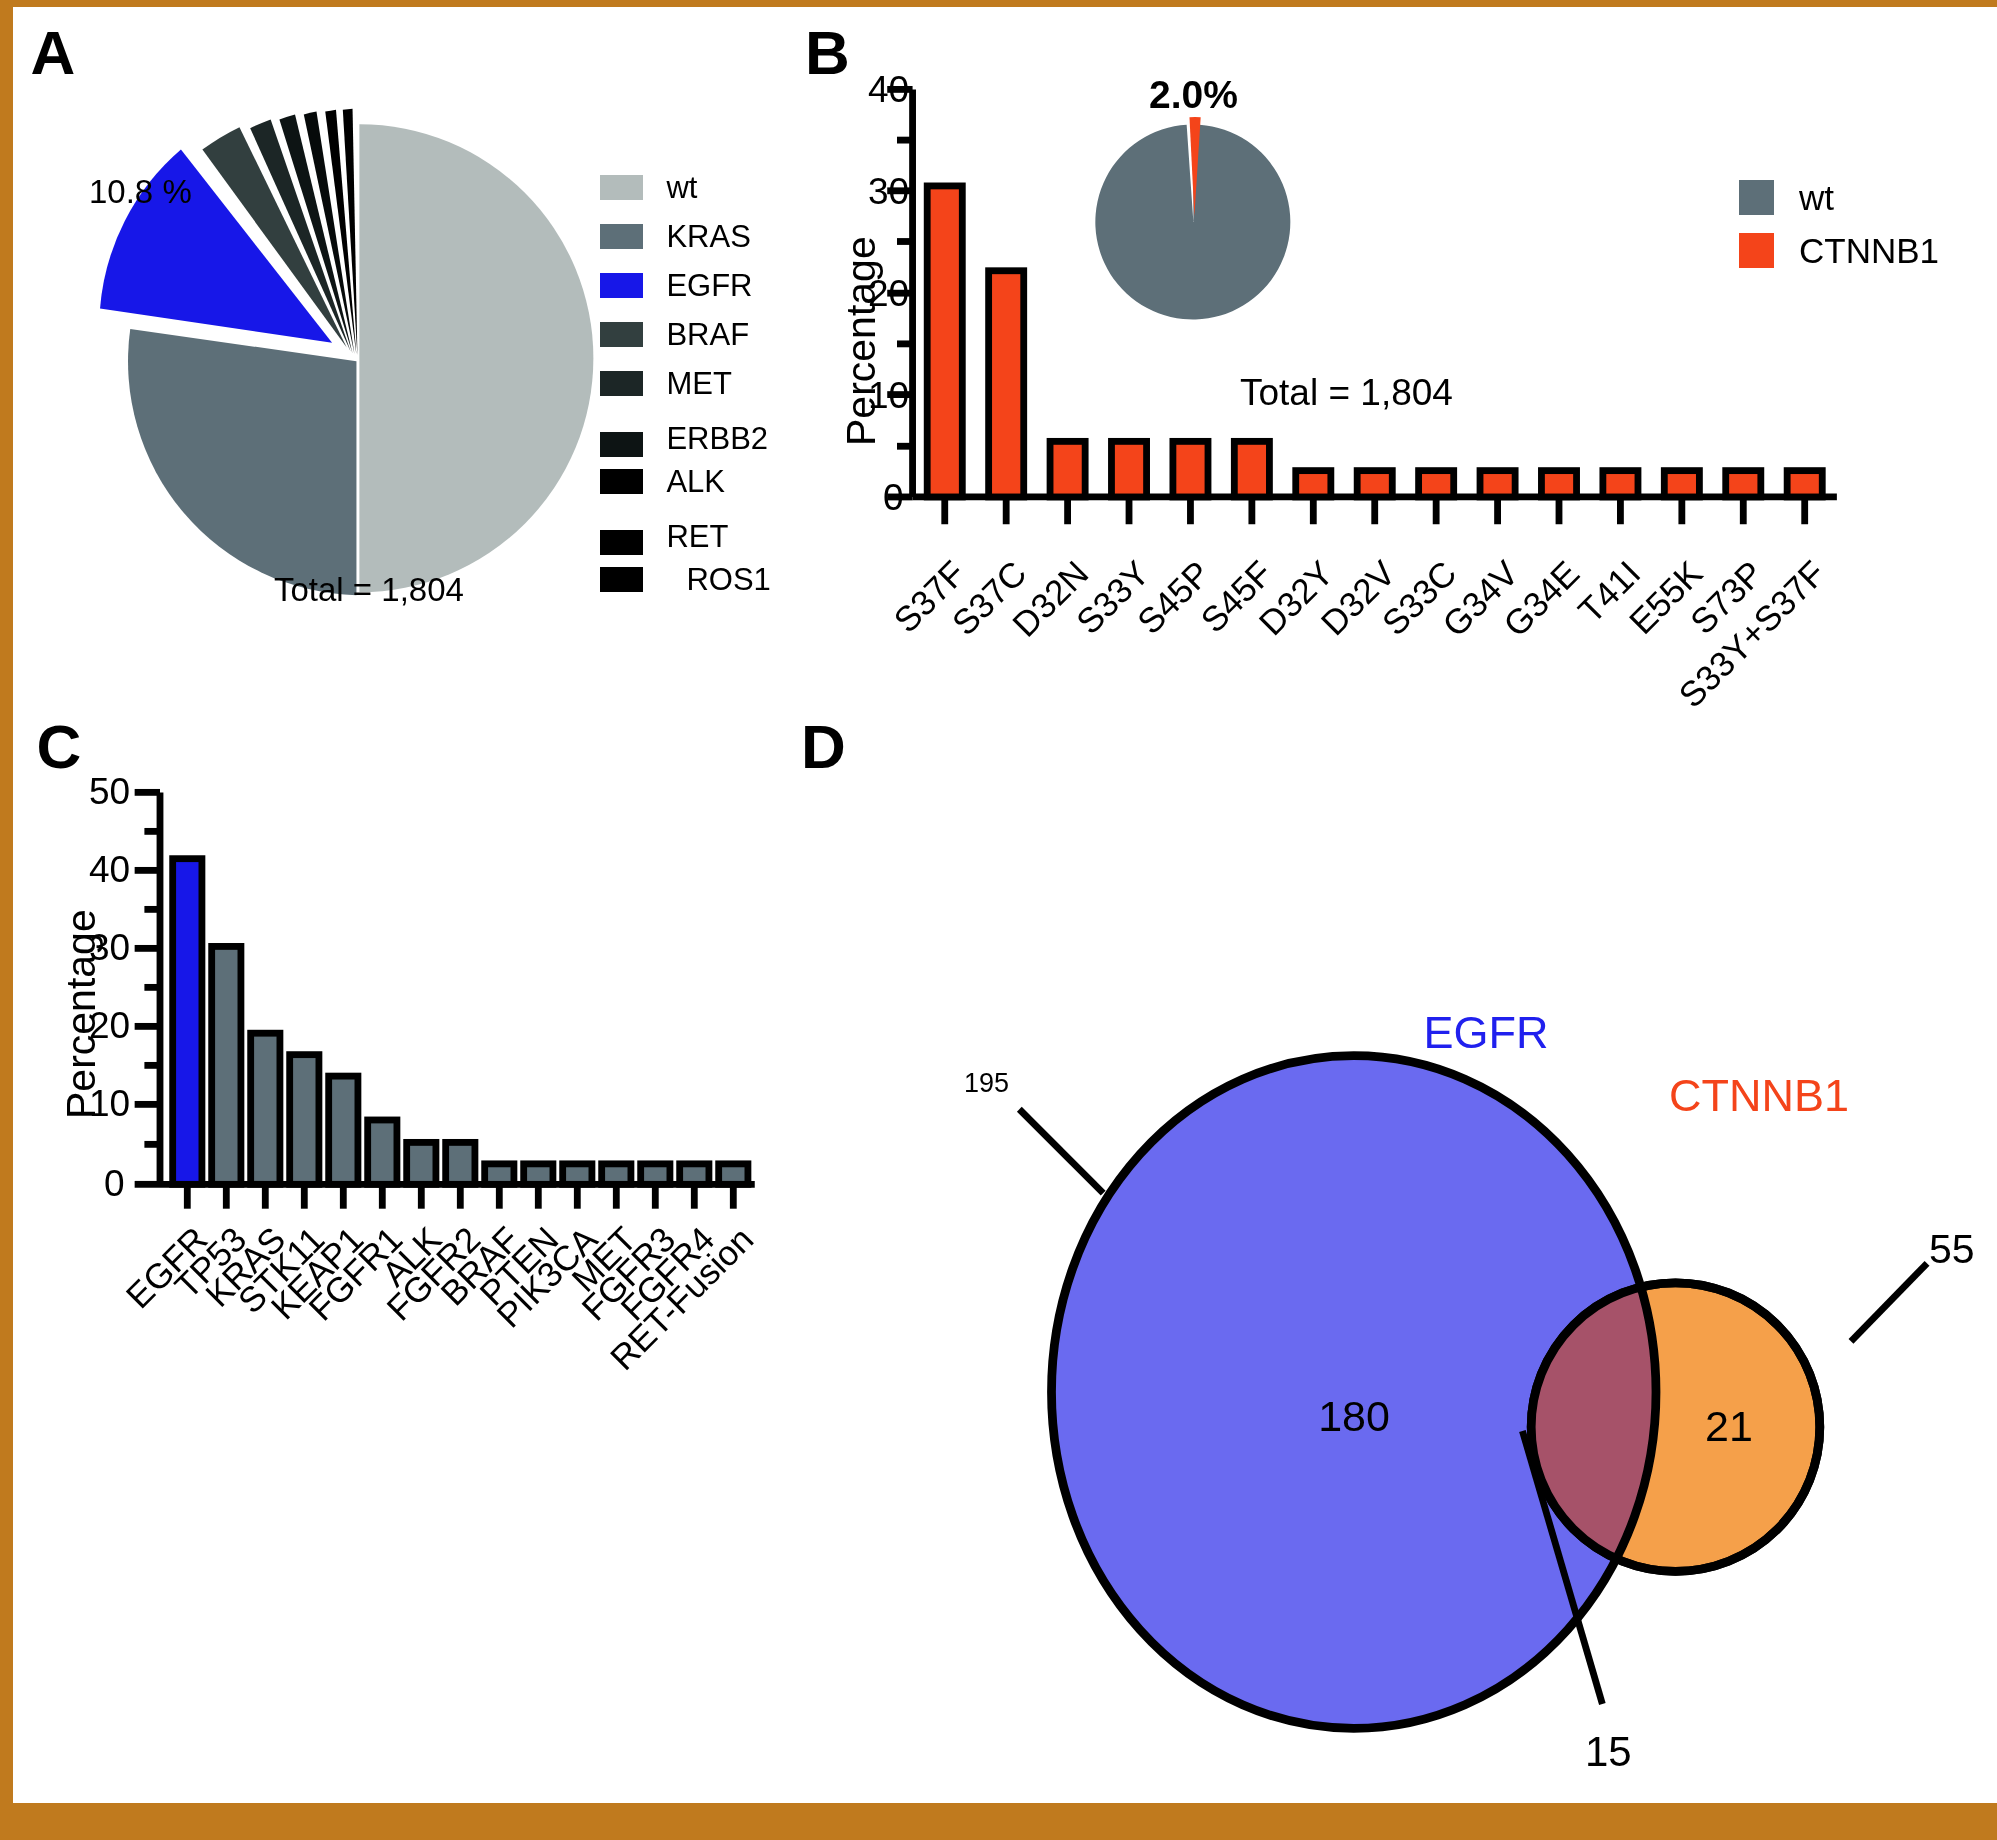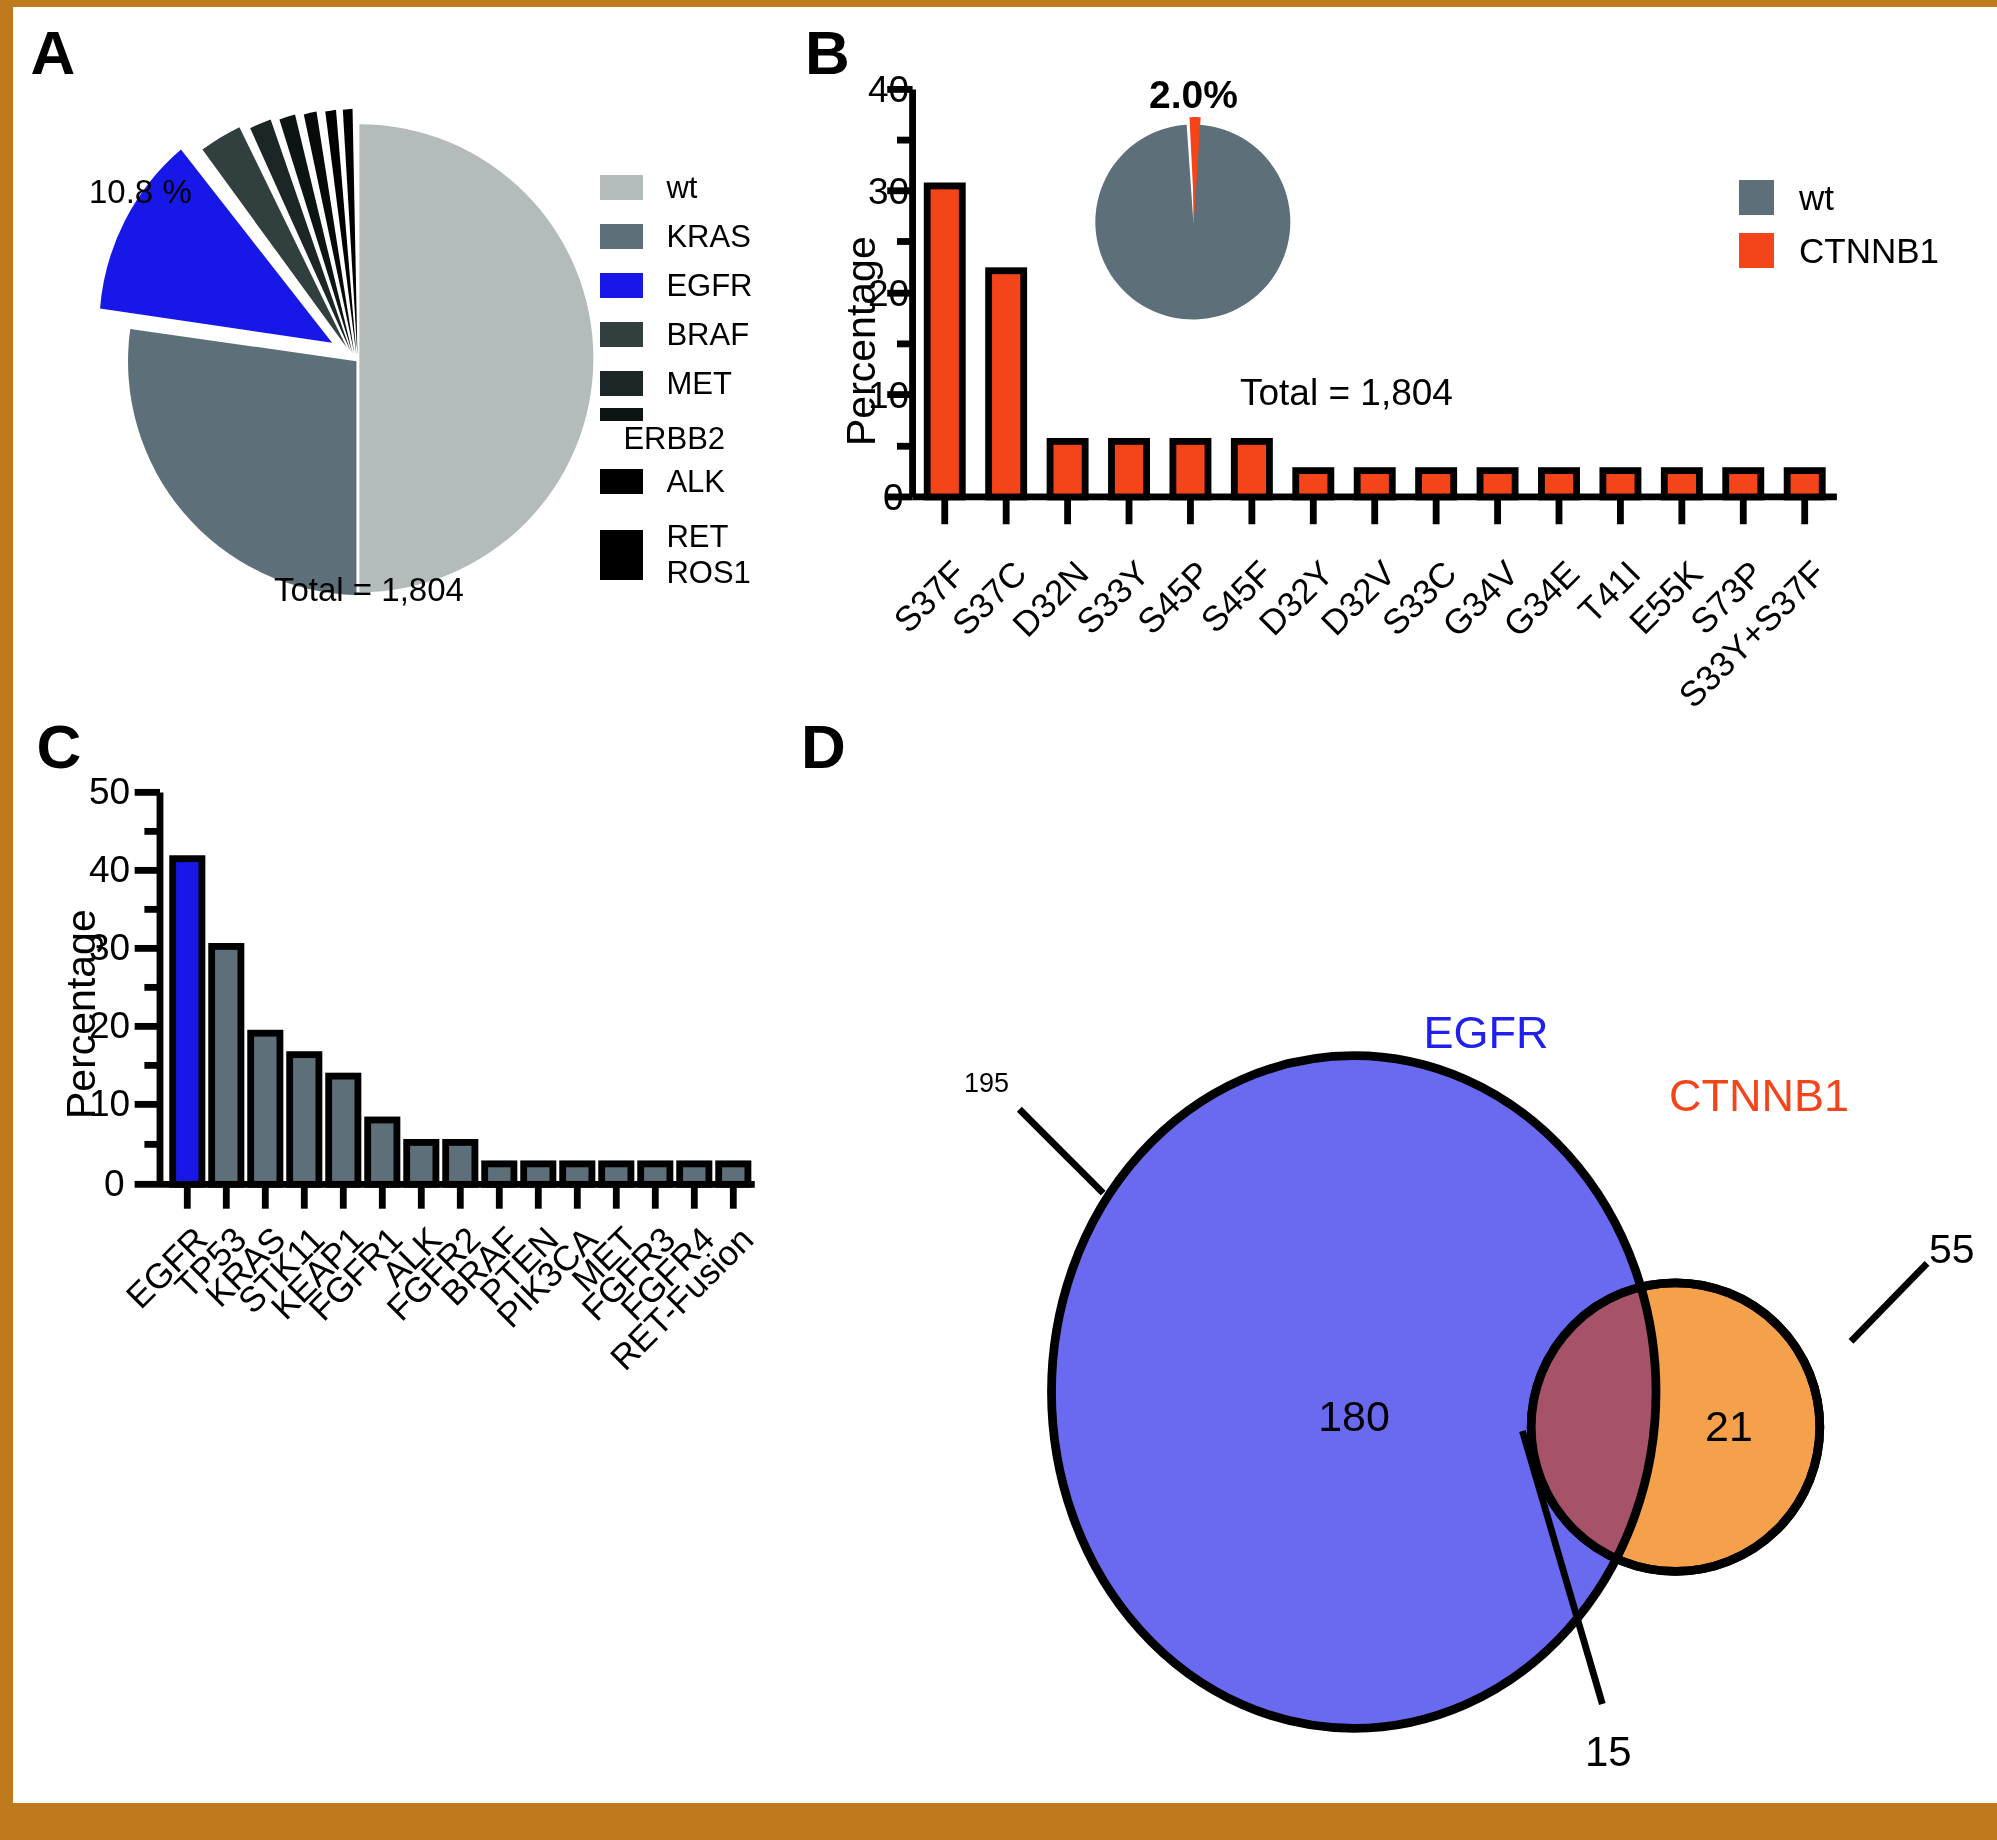--- a/index.html
+++ b/index.html
@@ -94,33 +94,33 @@
       <span style="margin-left:23.4px;font-size:31px;color:#000;">EGFR</span>
     </div>
     <div style="display:flex;align-items:center;height:49px;">
       <span style="display:inline-block;width:43px;height:25px;background:#323f3f;"></span>
       <span style="margin-left:23.4px;font-size:31px;color:#000;">BRAF</span>
     </div>
     <div style="display:flex;align-items:center;height:49px;">
       <span style="display:inline-block;width:43px;height:25px;background:#1c2626;"></span>
       <span style="margin-left:23.4px;font-size:31px;color:#000;">MET</span>
     </div>
-    <div style="display:flex;align-items:flex-start;height:49px;flex-direction:column;">
+    <div style="display:flex;align-items:flex-end;height:49px;">
       <span style="display:inline-block;width:43px;height:25px;background:#0d1414;"></span>
       <span style="margin-left:23.4px;font-size:31px;color:#000;">ERBB2</span>
     </div>
     <div style="display:flex;align-items:center;height:49px;">
       <span style="display:inline-block;width:43px;height:25px;background:#000000;"></span>
       <span style="margin-left:23.4px;font-size:31px;color:#000;">ALK</span>
     </div>
     <div style="display:flex;align-items:flex-end;height:49px;">
       <span style="display:inline-block;width:43px;height:25px;background:#000000;"></span>
       <span style="margin-left:23.4px;font-size:31px;color:#000;">RET</span>
     </div>
-    <div style="display:flex;align-items:flex-start;height:49px;">
+    <div style="display:flex;align-items:center;height:49px;gap:20px;">
       <span style="display:inline-block;width:43px;height:25px;background:#000000;"></span>
       <span style="margin-left:23.4px;font-size:31px;color:#000;">ROS1</span>
     </div>
   </div>
 
   <div class="txt" style="left:261px;top:564px;font-size:33px;">Total = 1,804</div>
 
   <div class="panel-letter" style="left:792px;top:9.8px;">B</div>
 
   <svg id="panel-b" width="1141" height="624" style="position:absolute;left:839px;top:59px;" viewBox="0 0 1170 640">

